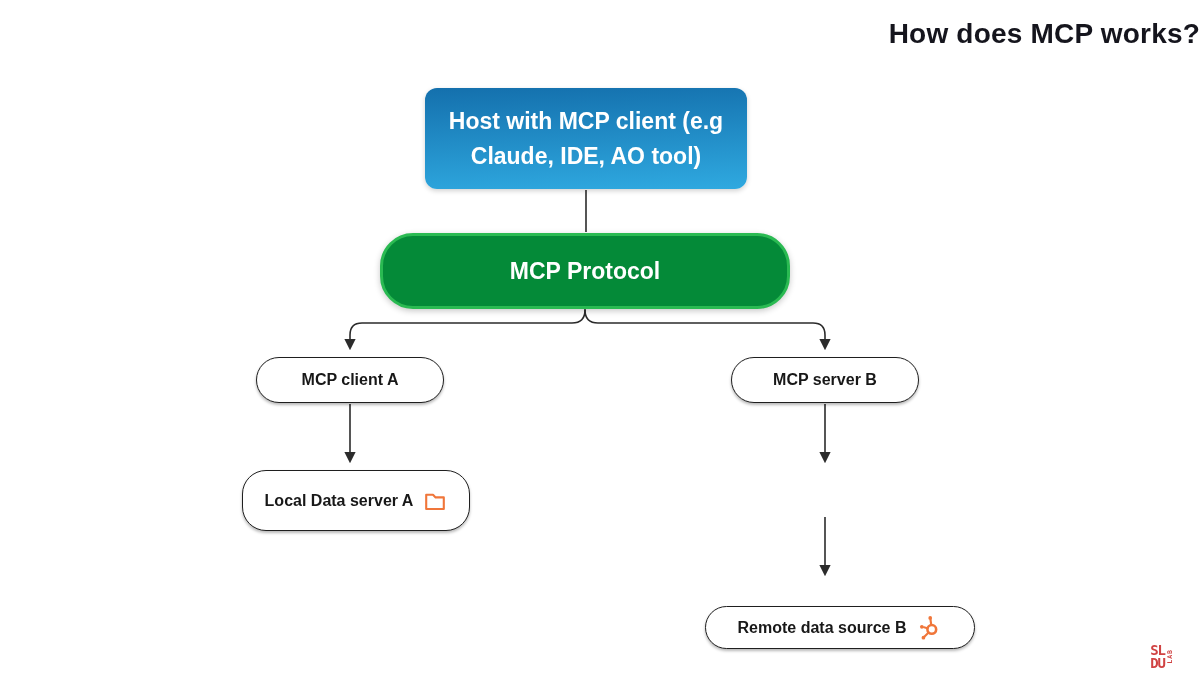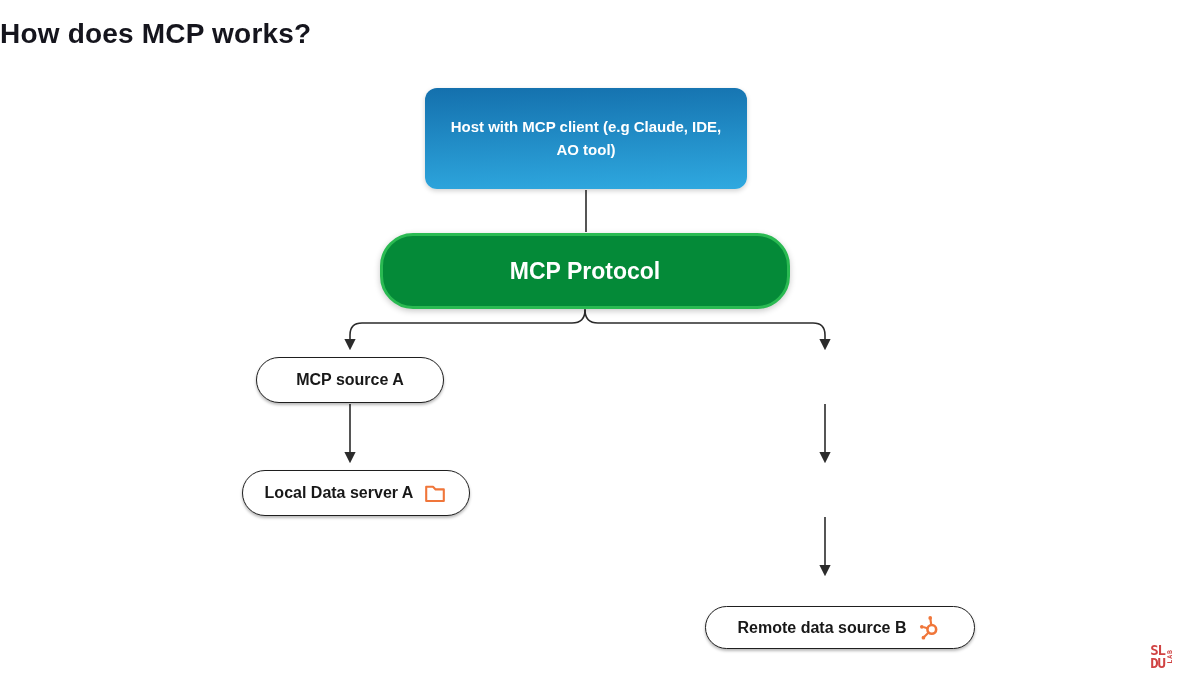--- a/index.html
+++ b/index.html
@@ -5,33 +5,33 @@
   * { margin: 0; padding: 0; box-sizing: border-box; }
   html, body { background: #ffffff; }
   body {
     font-family: "Liberation Sans", sans-serif;
     width: 1200px; height: 681px; overflow: hidden; position: relative;
   }
   .stage { position: absolute; inset: 0; width: 1200px; height: 681px; background: #fff; }
 
   .page-title {
     position: absolute; top: 18px; left: 0; width: 100%;
-    text-align: left; font-size: 28px; font-weight: 800;
+    text-align: right; font-size: 28px; font-weight: 800;
     color: var(--title-ink, #15151d); letter-spacing: 0.2px;
   }
 
   svg.connectors { position: absolute; inset: 0; pointer-events: none; }
 
   .node { position: absolute; display: flex; align-items: center; justify-content: center; text-align: center; }
 
   .node-host {
     left: 425px; top: 88px; width: 322px; height: 101px;
     border-radius: 12px;
     background: linear-gradient(178deg, var(--host-top, #1470ad) 0%, var(--host-bottom, #2fa9e0) 100%);
-    color: #ffffff; font-size: 15px; font-weight: 700; line-height: 1.5;
+    color: #ffffff; font-size: 23px; font-weight: 700; line-height: 1.5;
     padding: 0 20px;
     box-shadow: 0 2px 5px rgba(0,0,0,0.18);
   }
 
   .node-protocol {
     left: 380px; top: 233px; width: 410px; height: 76px;
     border-radius: 33px;
     background: var(--protocol-fill, #048a38);
     border: 3px solid var(--protocol-edge, #2aba52);
     color: #ffffff; font-size: 23px; font-weight: 700;
@@ -41,21 +41,21 @@
   .pill {
     background: #ffffff;
     border: 1.7px solid var(--node-border, #1f1f1f);
     border-radius: 24px;
     color: #181818; font-size: 16px; font-weight: 700;
     box-shadow: 0 2px 3px rgba(0,0,0,0.28);
     gap: 10px;
   }
   .pill-server-a { left: 256px; top: 357px; width: 188px; height: 46px; }
   .pill-server-b { left: 731px; top: 357px; width: 188px; height: 46px; }
-  .pill-local    { left: 242px; top: 470px; width: 228px; height: 46px; }
+  .pill-local    { left: 242px; top: 470px; width: 228px; height: 61px; }
   .pill-webapi   { left: 729px; top: 470px; width: 190px; height: 46px; }
   .pill-remote   { left: 705px; top: 606px; width: 270px; height: 43px; }
 
   .node-icon { display: inline-flex; align-items: center; justify-content: center; flex: 0 0 auto; }
 
   .logo {
     position: absolute; right: 26px; bottom: 12px;
     display: flex; align-items: center; gap: 7px;
   }
   .logo-mark { display: flex; align-items: stretch; gap: 1px; }
@@ -104,23 +104,26 @@
 
   <div class="node node-host">
     <span>Host with MCP client (e.g Claude, IDE, AO tool)</span>
   </div>
 
   <div class="node node-protocol">
     <span>MCP Protocol</span>
   </div>
 
   <div class="node pill pill-server-a">
-    <span>MCP source A</span>
+    <span>MCP client A</span>
   </div>
 
+  <div class="node pill pill-server-b">
+    <span>MCP server B</span>
+  </div>
 
   <div class="node pill pill-local">
     <span>Local Data server A</span>
     <span class="node-icon">
       <svg width="24" height="22" viewBox="0 0 24 22">
         <path d="M3.2 19 V4.8 H10 L12.6 7.4 H20.8 V19 Z" fill="none" stroke="#f0763a" stroke-width="2.1" stroke-linejoin="round"></path>
       </svg>
     </span>
   </div>
 

